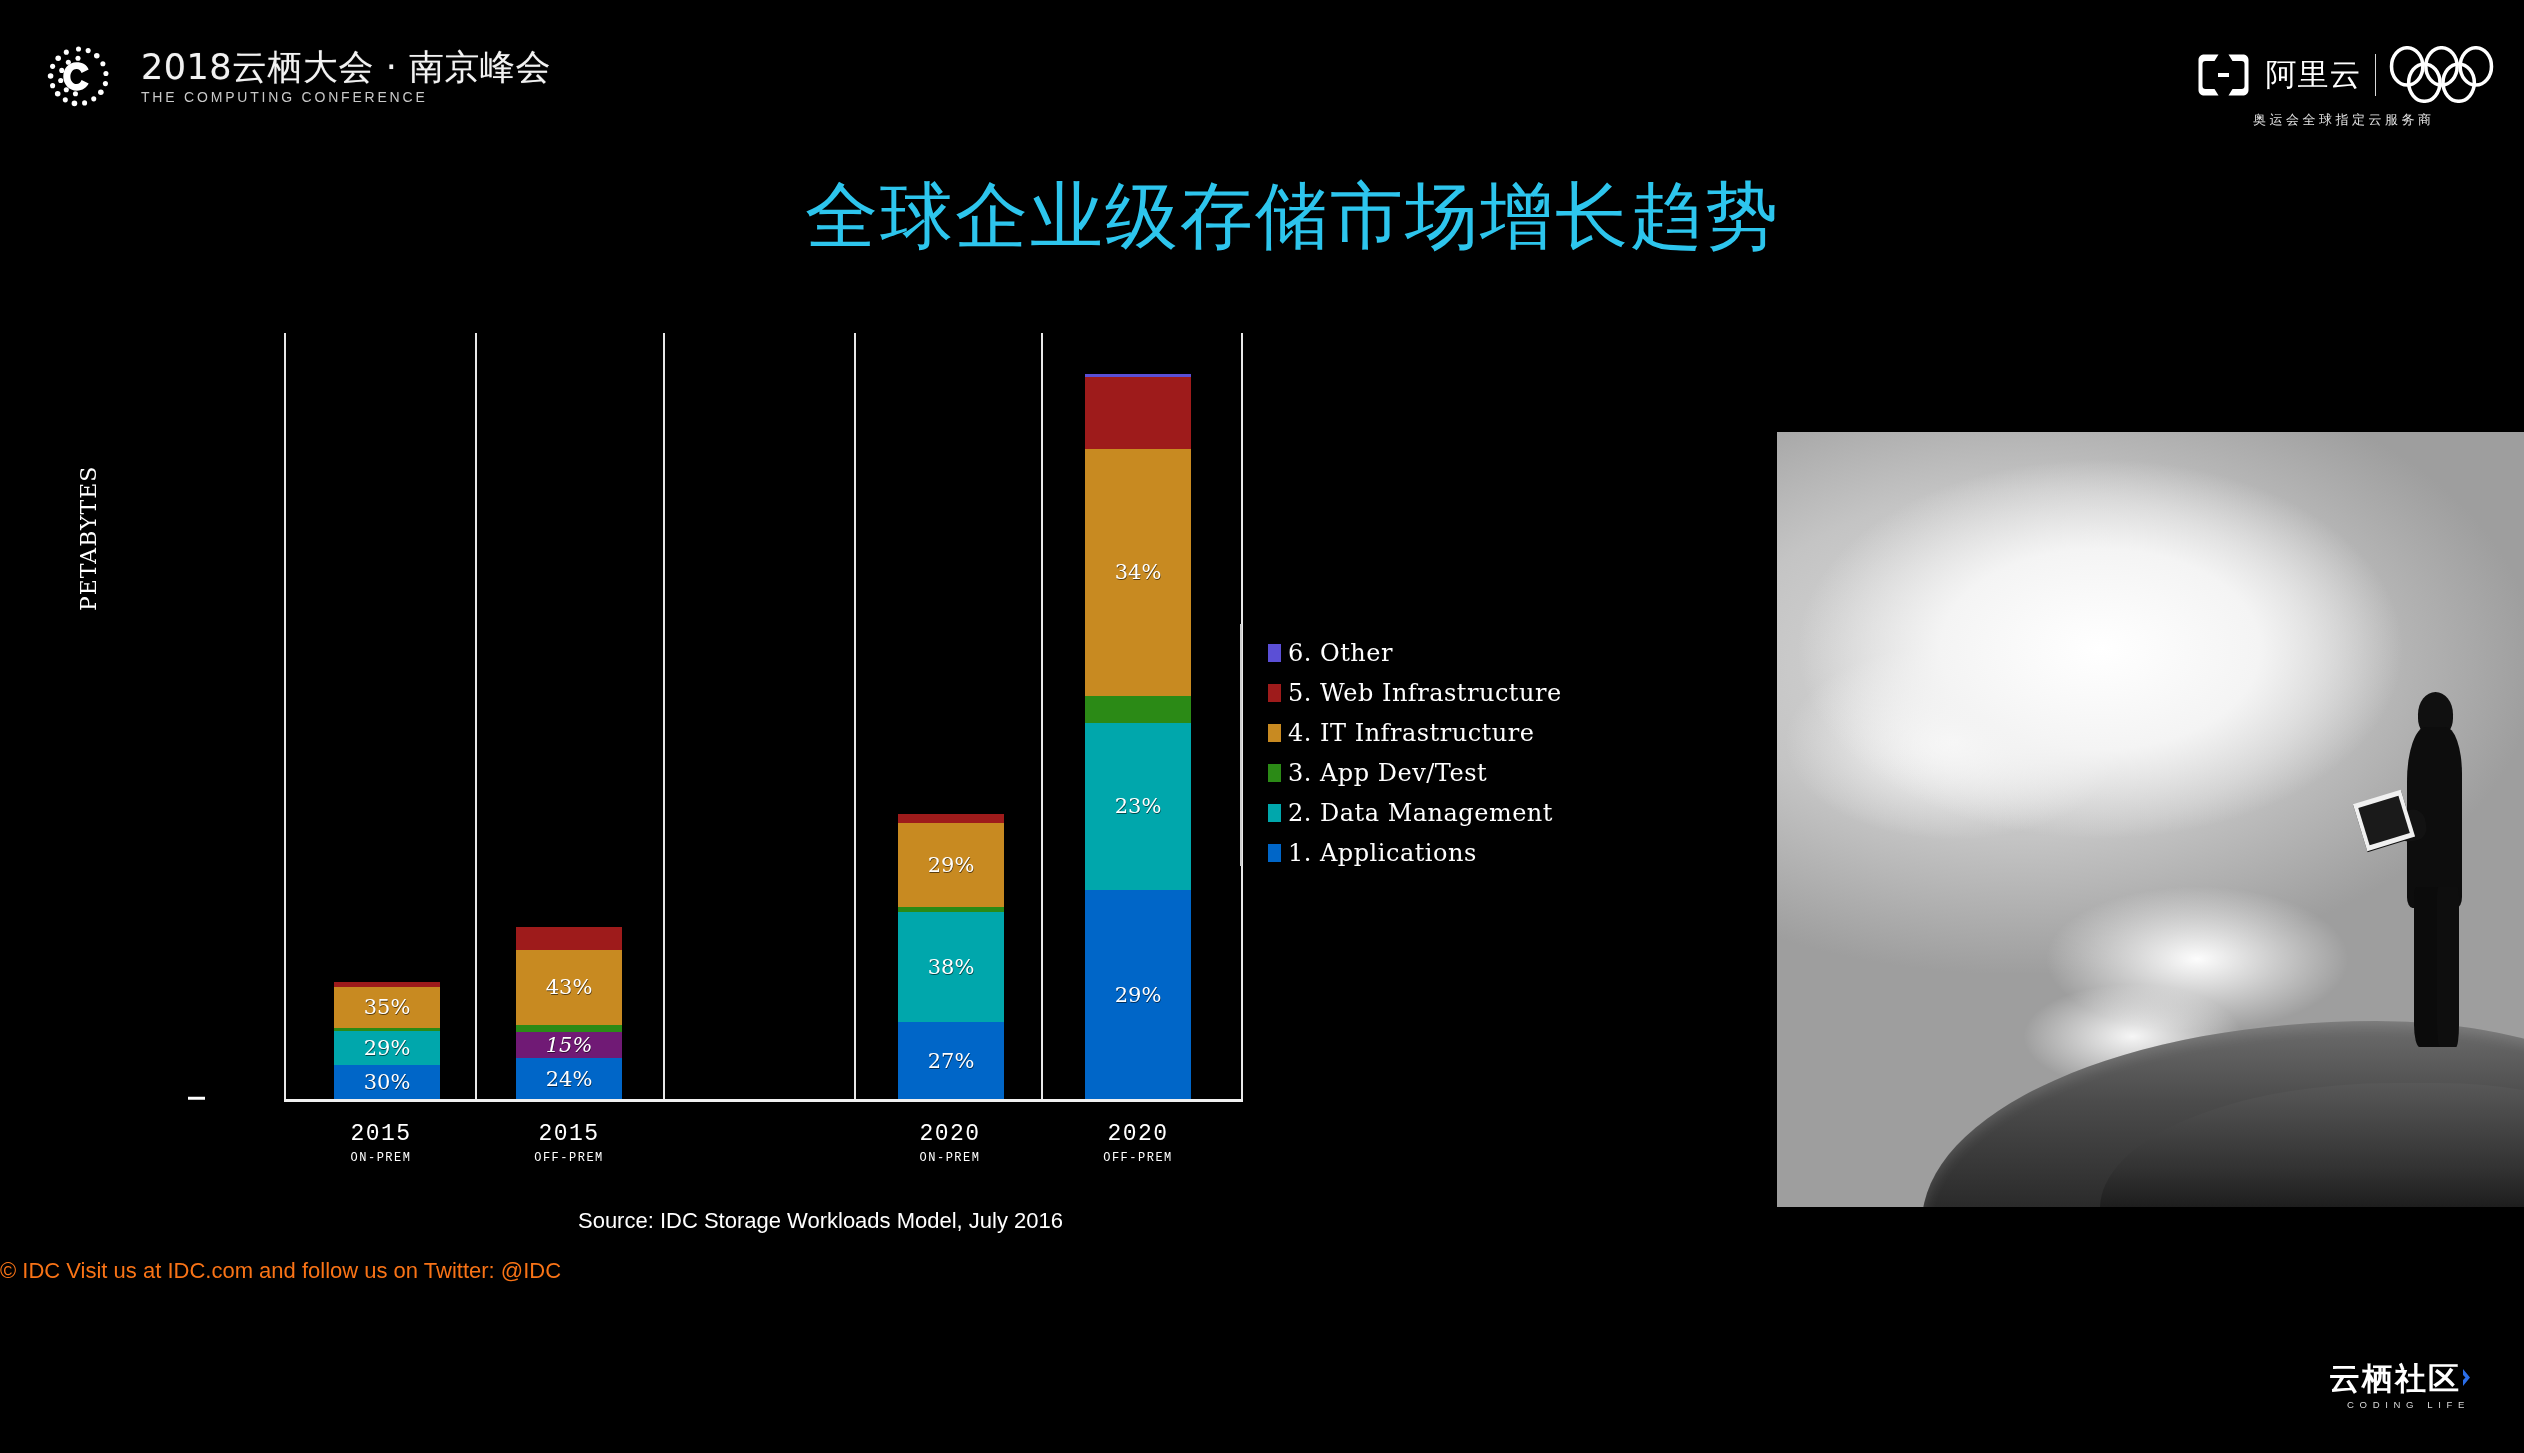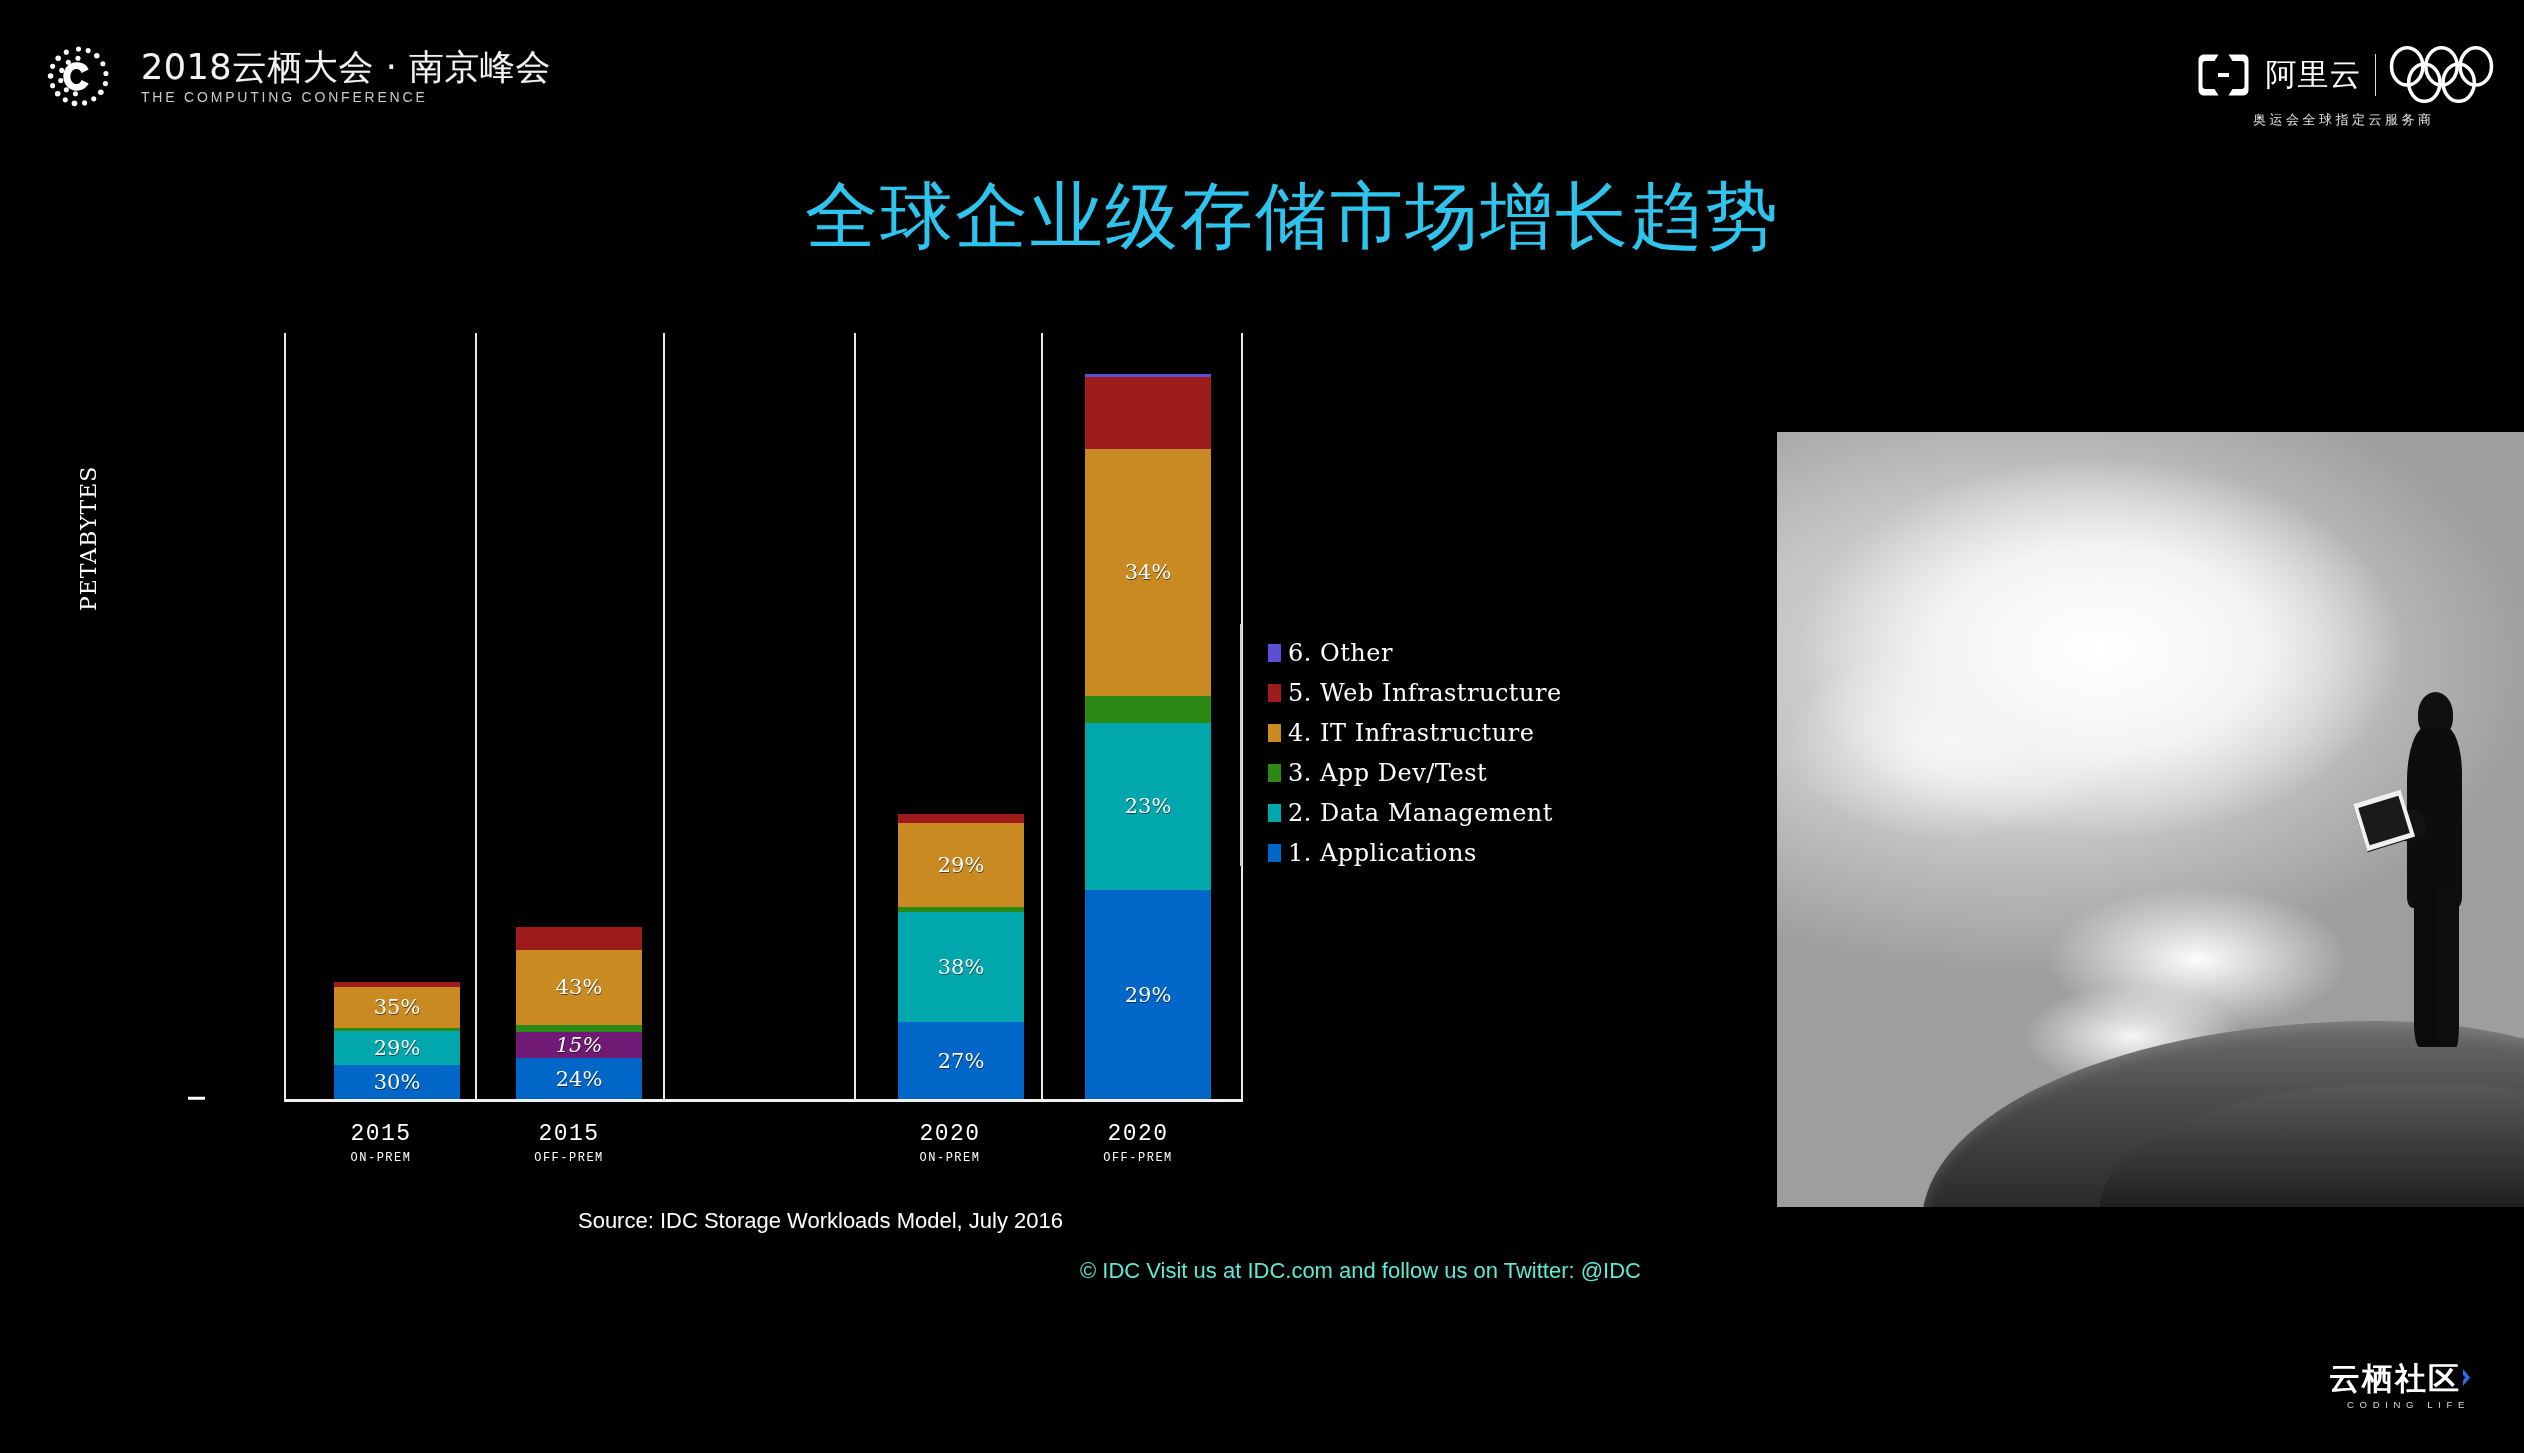--- a/index.html
+++ b/index.html
@@ -68,21 +68,21 @@
     transform:rotate(-90deg); transform-origin:left top;
     font-family:"DejaVu Serif", serif;
     font-size:22px; letter-spacing:1px; color:#fff;
     white-space:nowrap;
   }
 
   #plot { position:absolute; left:284px; top:333px; width:959px; height:767px; }
   .vline { position:absolute; top:0; bottom:0; width:2px; background:#e9e9e9; }
   #baseline { position:absolute; left:284px; top:1099px; width:959px; height:3px; background:#f0f0f0; }
 
-  .bar { position:absolute; bottom:0; width:126px; }
+  .bar { position:absolute; bottom:0; width:106px; }
   .seg { position:relative; width:100%; display:flex; align-items:center; justify-content:center; }
   .seg-label {
     font-family:"DejaVu Serif", serif;
     font-size:21px; color:#fff; line-height:1;
     text-shadow:0.5px 0.5px 0.5px rgba(0,0,0,.55);
     white-space:nowrap;
   }
 
   .xcat {
     position:absolute;
@@ -105,23 +105,23 @@
 
   
   #source-line {
     position:absolute; left:0; width:1641px; top:1208px;
     text-align:center;
     font-family:"Liberation Sans", sans-serif;
     font-size:22px; color:#ffffff; letter-spacing:0px;
   }
   #copyright-line {
     position:absolute; left:0; width:1641px; top:1258px;
-    text-align:right;
+    text-align:left;
     font-family:"Liberation Sans", sans-serif;
-    font-size:22px; color:#5eead4;
+    font-size:22px; color:#f97316;
   }
 
   
   #photo {
     position:absolute; left:1777px; top:432px; width:808px; height:775px;
     overflow:hidden; background:#111;
   }
   .ph-sky {
     position:absolute; inset:0;
     background:

